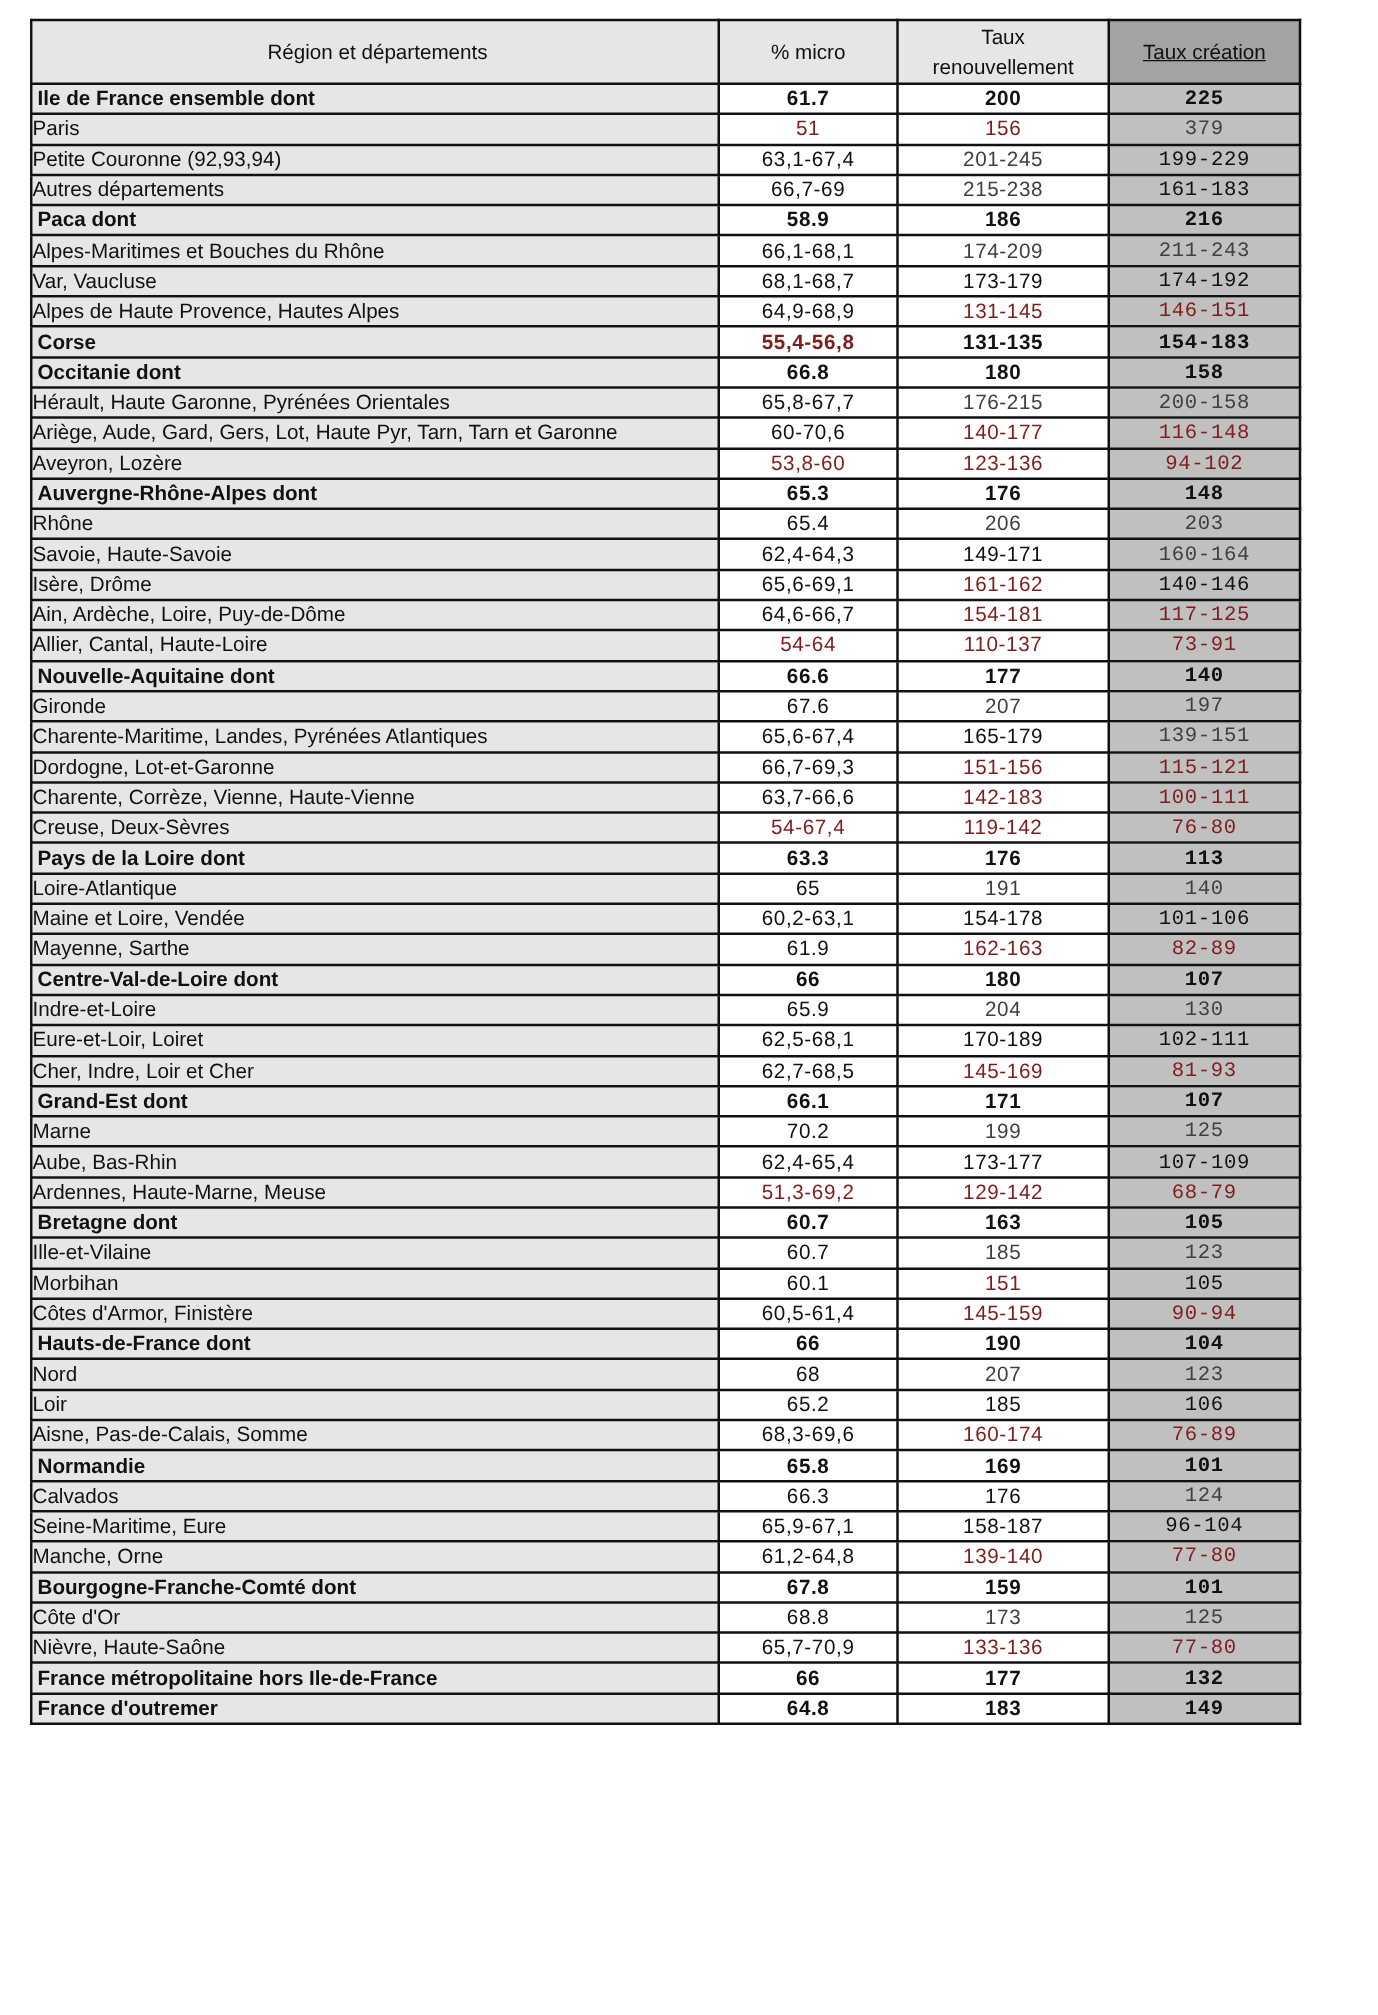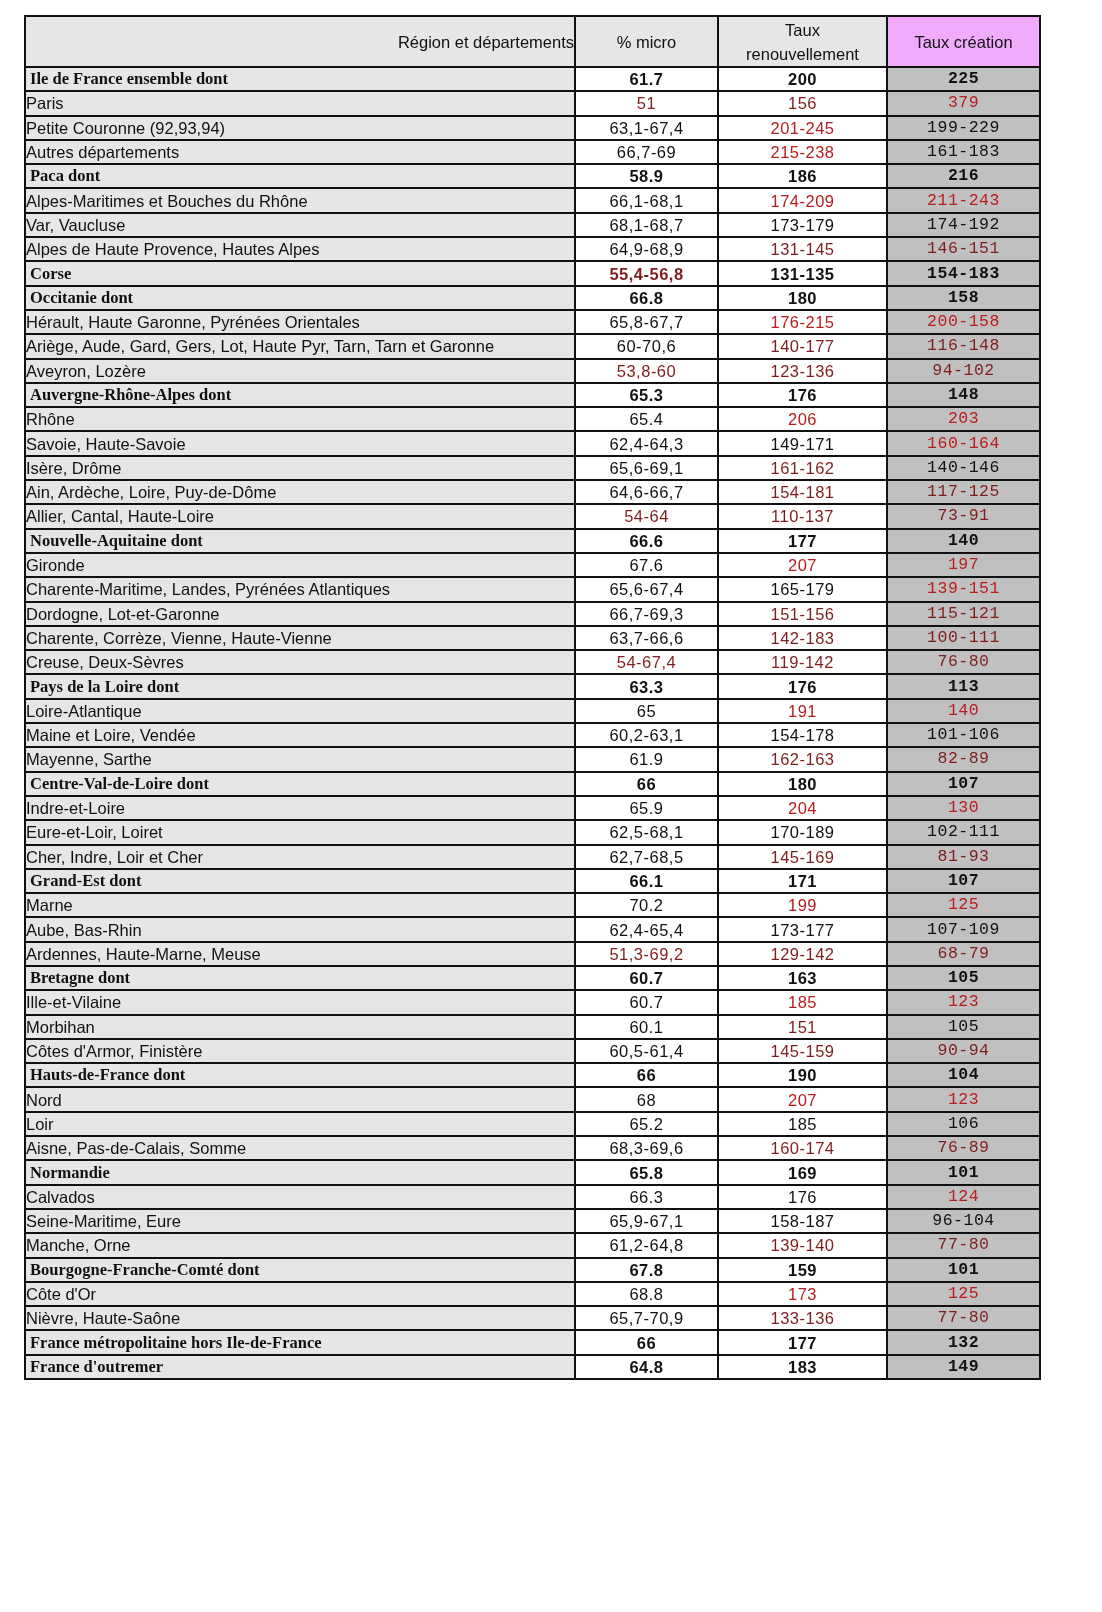--- a/index.html
+++ b/index.html
@@ -13,28 +13,28 @@
   table.data col.c-name { width:550px; }
   table.data col.c-micro { width:143px; }
   table.data col.c-renouv { width:169px; }
   table.data col.c-crea { width:153px; }
   table.data th, table.data td {
     border:2px solid #111;
     height:22.3px; padding:0; line-height:22px;
     white-space:nowrap; overflow:hidden;
   }
   table.data th { font-weight:normal; height:49px; line-height:24px; background:#e6e6e6; }
-  table.data th.h-name { text-align:right; padding-left:4px; }
-  table.data th.h-crea { background:#f0abfc; }
+  table.data th.h-name { text-align:center; padding-left:4px; }
+  table.data th.h-crea { background:#a3a3a3;text-decoration:underline; }
   td.name { background:#e6e6e6; text-align:left; padding-left:17px; }
-  tr.region td.name { padding-left:4px;font-family:Liberation Serif, serif; }
+  tr.region td.name { padding-left:4px; }
   td.num { text-align:center; background:#ffffff; letter-spacing:0.5px; }
   td.num.crea { background:#c0c0c0;font-family:Liberation Mono, monospace; }
   tr.region td { font-weight:bold; }
-  .red { color:#b91c1c; }
+  .red { color:#404040; }
   .blue { color:#7f1d1d; }
   .black { color:#111; }
 </style>
 </head>
 <body>
 
 <table class="data">
   <colgroup>
     <col class="c-name">
       <col class="c-micro">

